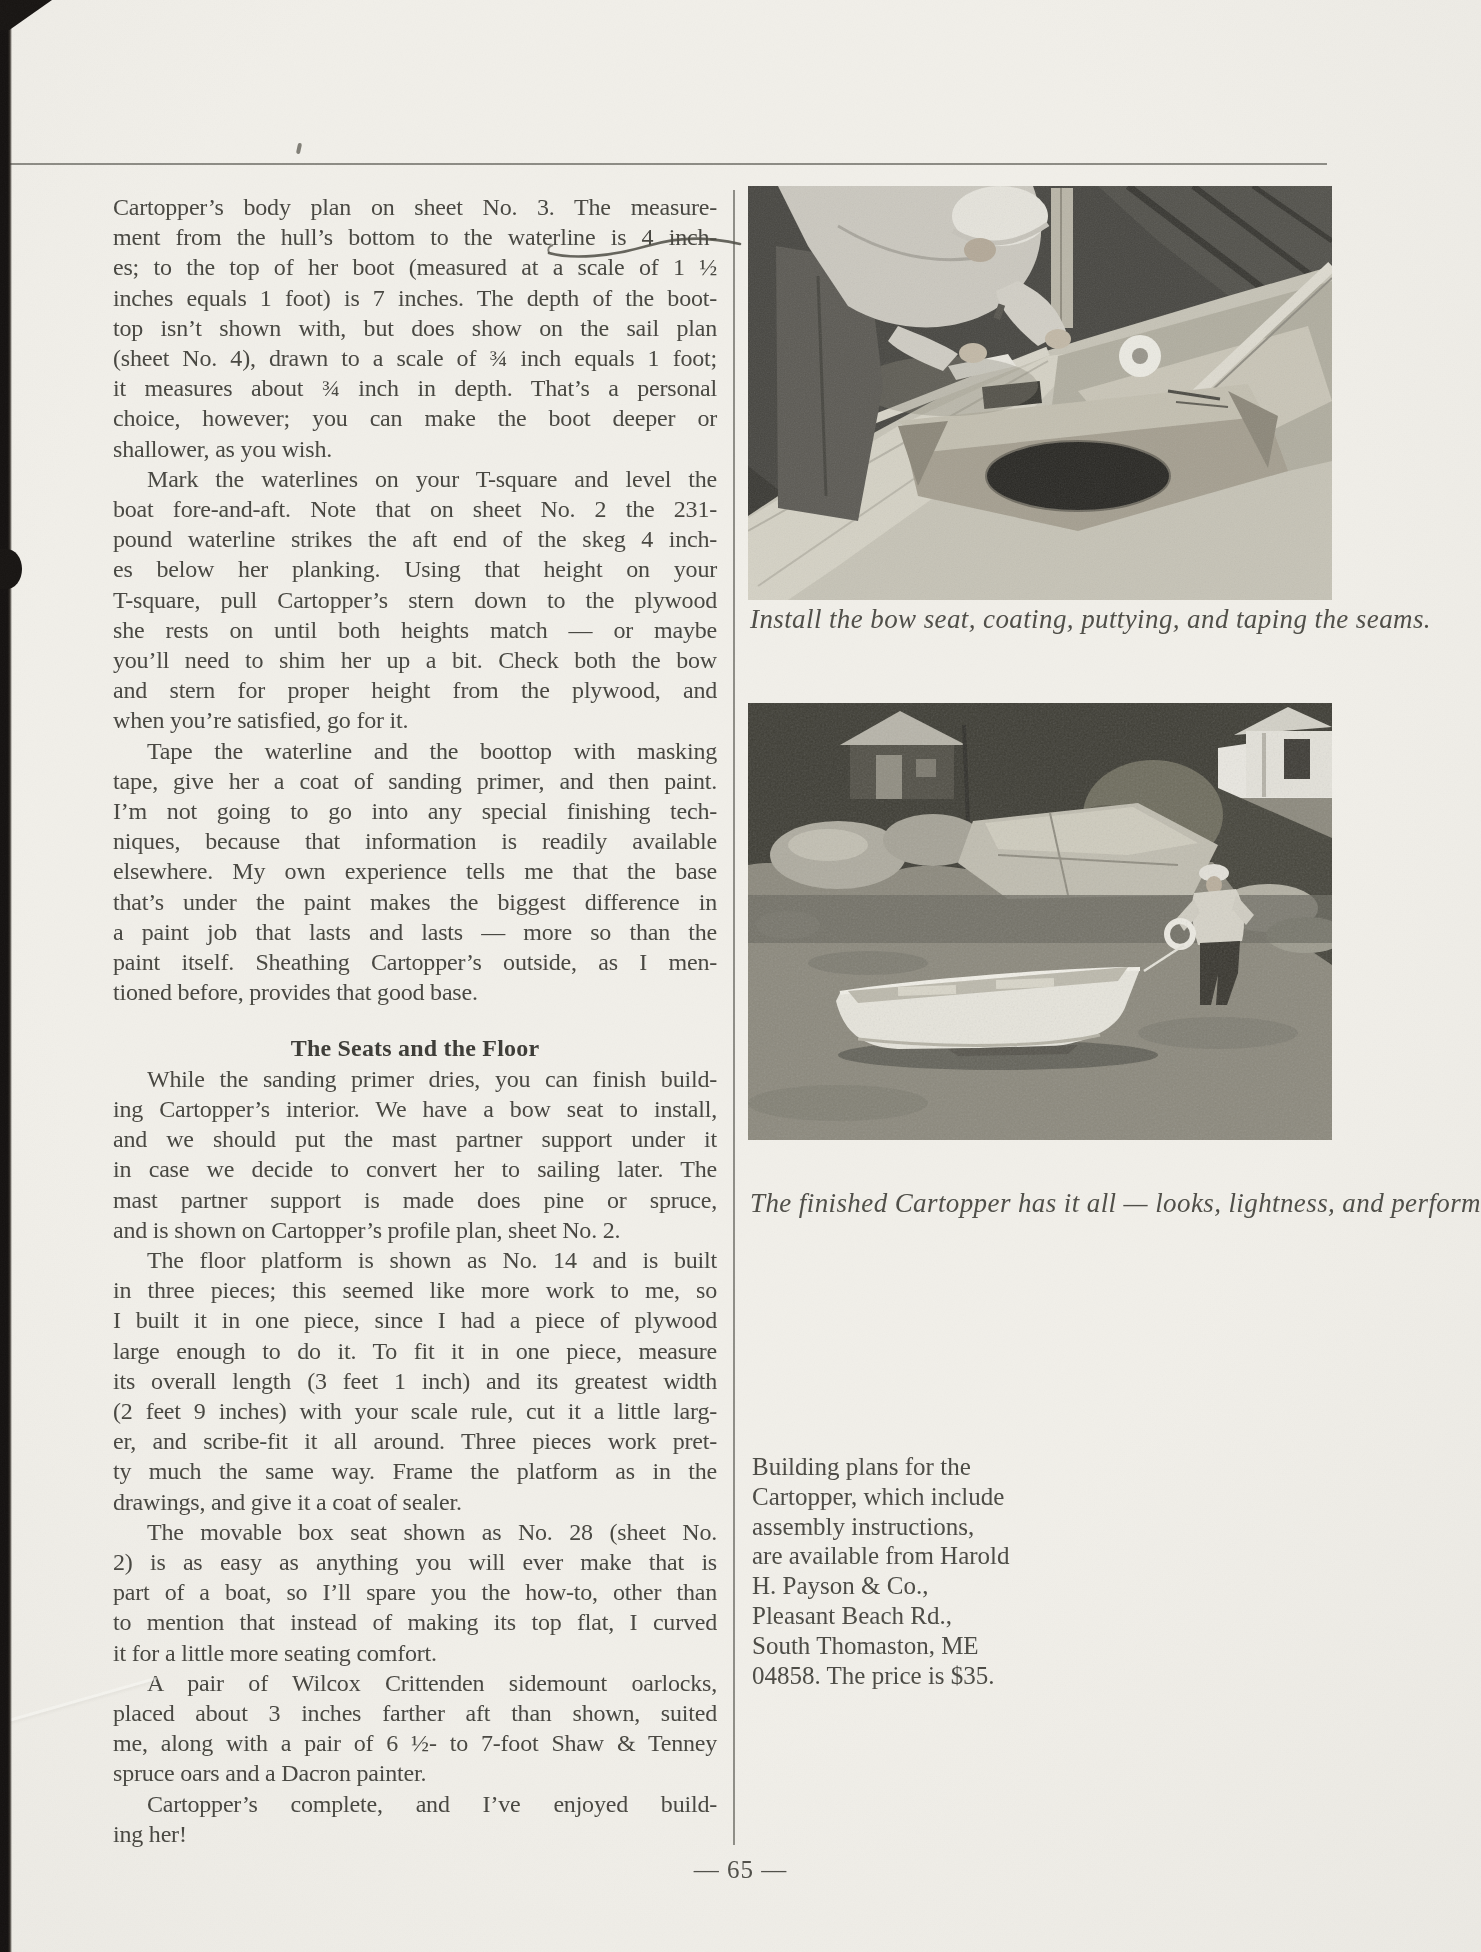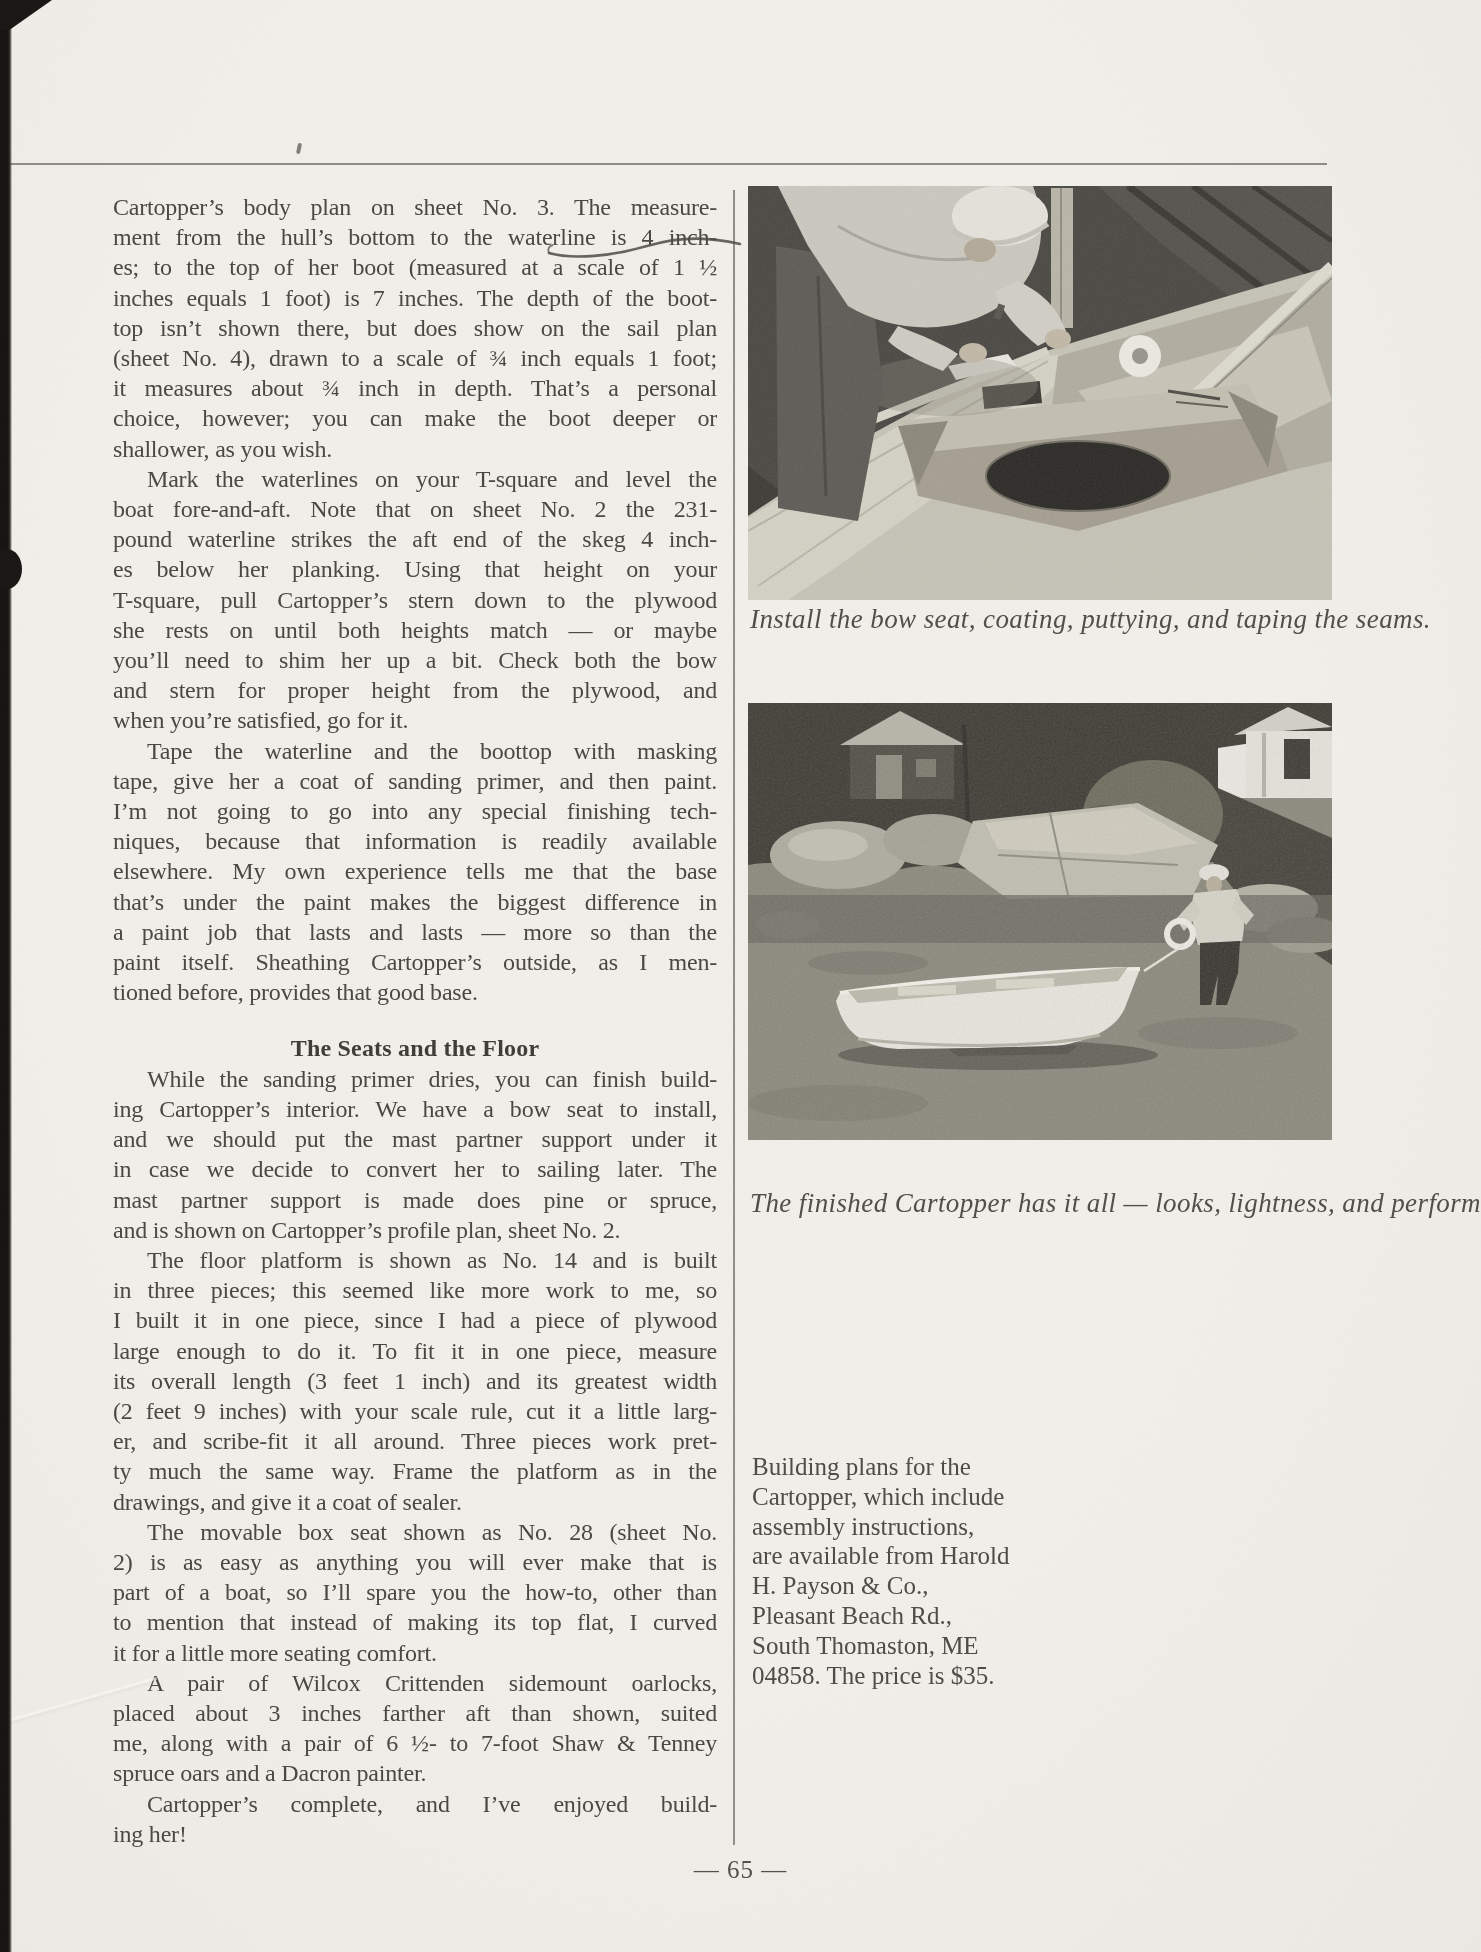--- a/index.html
+++ b/index.html
@@ -56,21 +56,21 @@
 
   <div class="top-rule"></div>
   <div class="v-rule"></div>
 
   <div class="text-col" id="text-col">
       <div class="para">
         <div class="tline">Cartopper’s body plan on sheet No. 3. The measure-</div>
         <div class="tline">ment from the hull’s bottom to the waterline is 4 inch-</div>
         <div class="tline">es; to the top of her boot (measured at a scale of 1 ½</div>
         <div class="tline">inches equals 1 foot) is 7 inches. The depth of the boot-</div>
-        <div class="tline">top isn’t shown there, but does show on the sail plan</div>
+        <div class="tline">top isn’t shown with, but does show on the sail plan</div>
         <div class="tline">(sheet No. 4), drawn to a scale of ¾ inch equals 1 foot;</div>
         <div class="tline">it measures about ¾ inch in depth. That’s a personal</div>
         <div class="tline">choice, however; you can make the boot deeper or</div>
         <div class="tline plast">shallower, as you wish.</div>
       </div>
       <div class="para">
         <div class="tline ind">Mark the waterlines on your T-square and level the</div>
         <div class="tline">boat fore-and-aft.  Note that on sheet No. 2 the 231-</div>
         <div class="tline">pound waterline strikes the aft end of the skeg 4 inch-</div>
         <div class="tline">es below her planking. Using that height on your</div>

